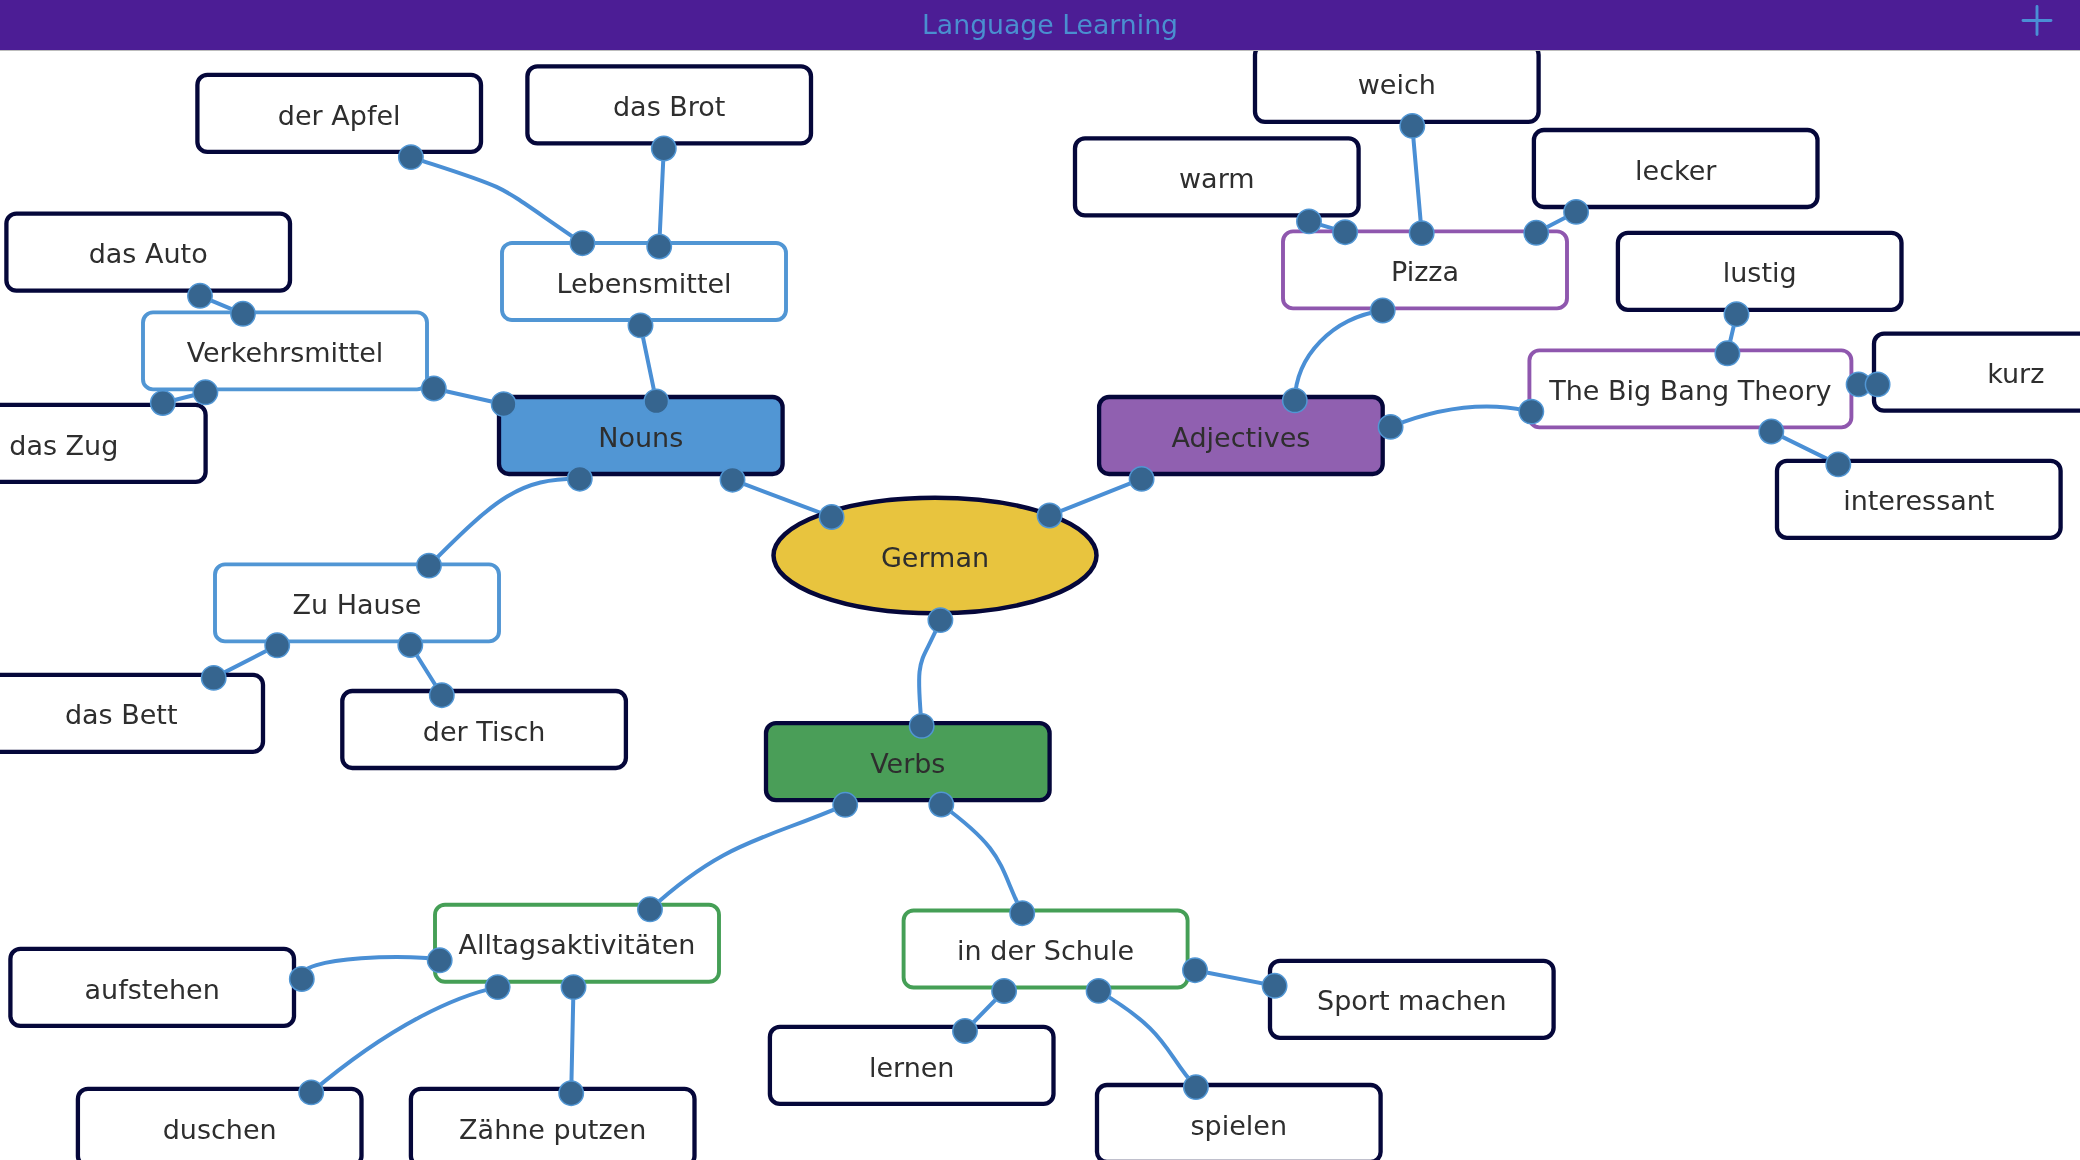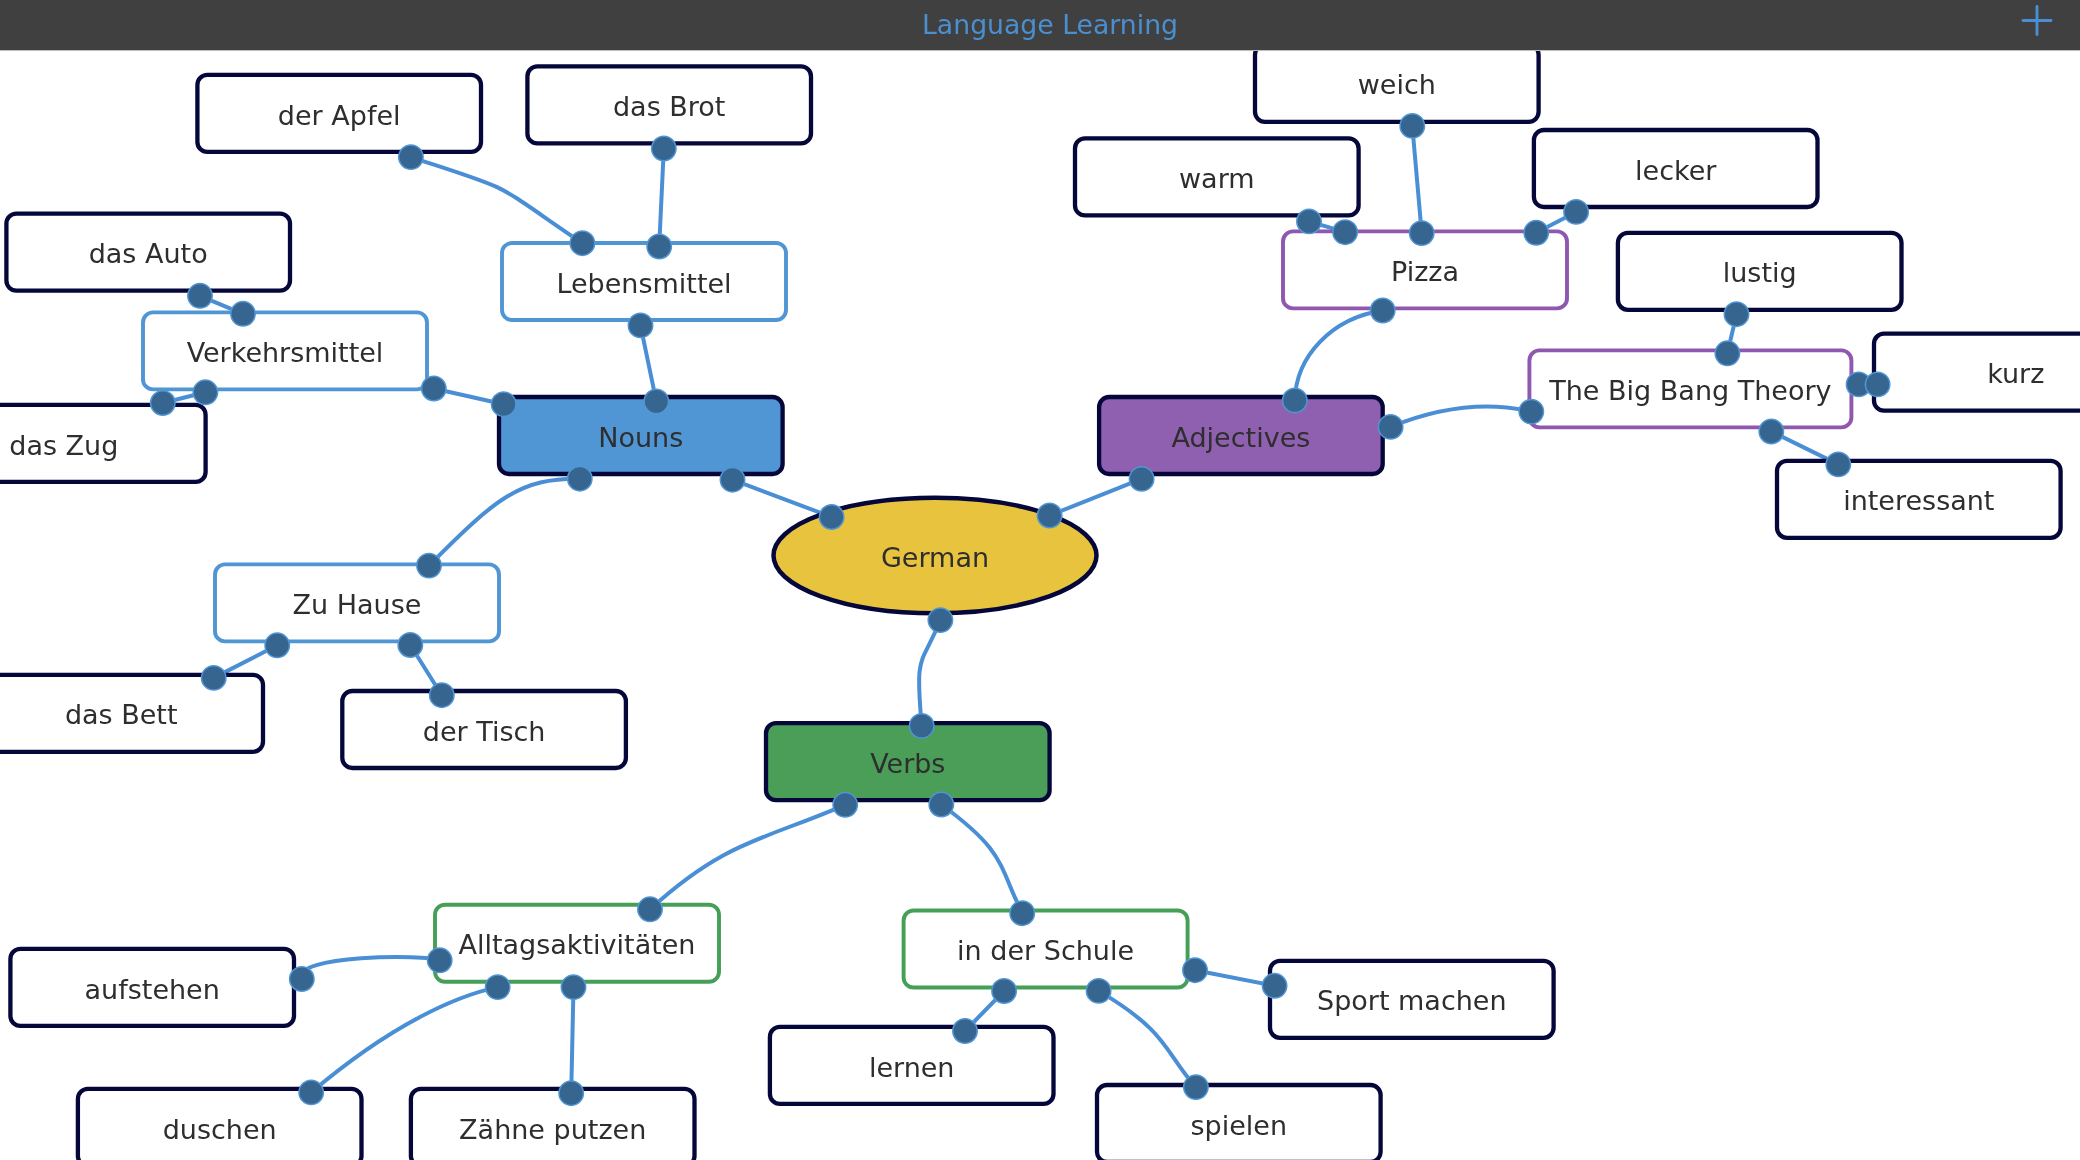--- a/index.html
+++ b/index.html
@@ -1,18 +1,18 @@
 <!DOCTYPE html>
 <html><head>
 <meta charset="utf-8">
 <title>Language Learning</title>
 <style>
 html,body { margin:0; padding:0; width:2080px; height:1160px; overflow:hidden; background:#ffffff;
   font-family:"DejaVu Sans", sans-serif; -webkit-font-smoothing:antialiased; }
-#tabbar { position:absolute; left:0; top:0; width:2080px; height:51px; background:#404040;
+#tabbar { position:absolute; left:0; top:0; width:2080px; height:51px; background:#4c1d95;
   border-bottom:1.4px solid #bdbdbd; box-sizing:border-box; z-index:5; }
 #tabtitle { position:absolute; left:922px; top:9px; font-size:26.7px; color:#4a8fd0; white-space:nowrap; }
 #newtab { position:absolute; left:2017px; top:1px; width:40px; height:40px; }
 #canvas { position:absolute; left:0; top:0; width:2080px; height:1160px; z-index:1; }
 .nlbl { font-family:"DejaVu Sans", sans-serif; font-size:27px; fill:#2e2e2e; }
 .eline { fill:none; stroke:#4a8fd5; stroke-width:4; stroke-linecap:round; }
 .ehandle { fill:#36658f; stroke:#5196d4; stroke-width:1.5; }
 </style>
 </head>
 <body>

